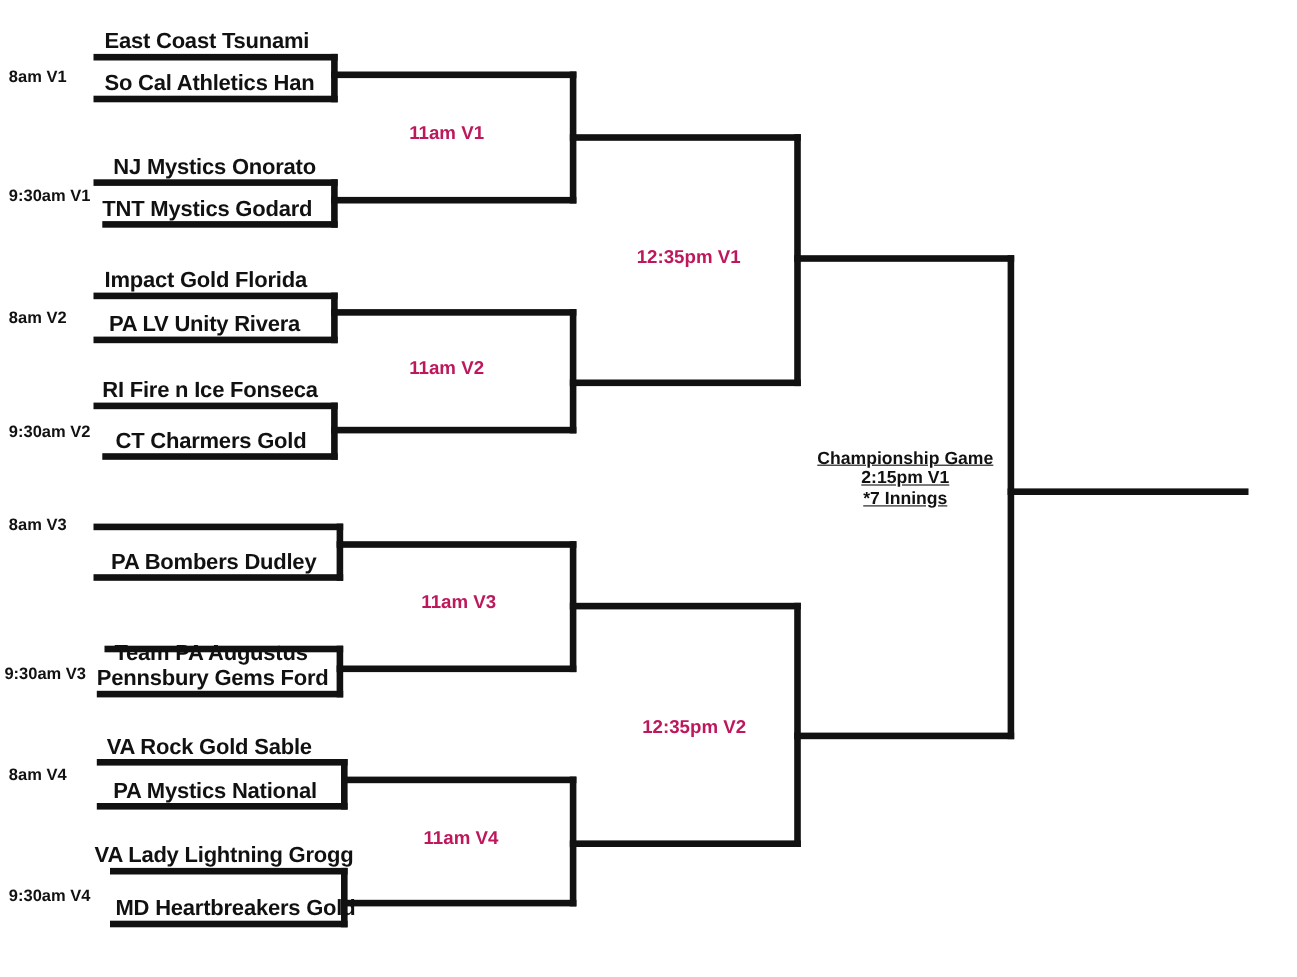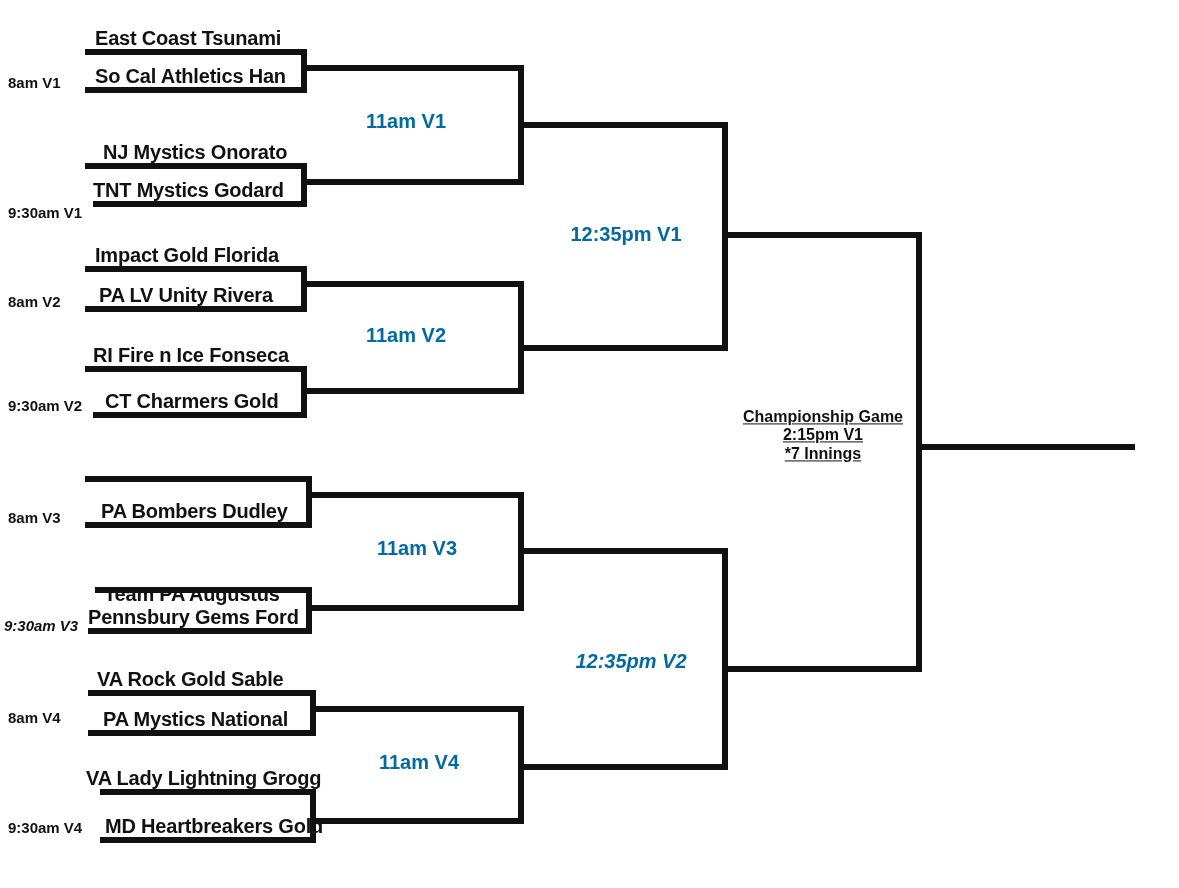--- a/index.html
+++ b/index.html
@@ -24,27 +24,26 @@
     transform:translateY(-100%);
     line-height:1.05;
   }
   .time-label{
     position:absolute;
     font-weight:bold;
     font-size:15px;
     color:#111111;
     white-space:nowrap;
     transform:translateY(-50%);
-    margin-top:12px;
   }
   .round-label{
     position:absolute;
     font-weight:bold;
-    font-size:20px;
-    color:#0369a1;
+    font-size:17px;
+    color:#be185d;
     white-space:nowrap;
     transform:translate(-50%,-50%);
     text-align:center;
   }
   .champ-label{
     position:absolute;
     font-weight:bold;
     font-size:16px;
     color:#111111;
     white-space:nowrap;
@@ -59,21 +58,21 @@
 
 <div id="root">
 
   <div class="time-label" style="left:8px;top:70px;">8am V1</div>
   <div class="team-label" style="left:95px;top:49px;">East Coast Tsunami</div>
   <div class="line hline" style="left:85px;top:49px;width:222px;"></div>
   <div class="team-label" style="left:95px;top:87px;text-align:right;">So Cal Athletics Han</div>
   <div class="line hline" style="left:85px;top:87px;width:222px;"></div>
   <div class="line vline" style="left:301px;top:49px;height:44px;"></div>
 
-  <div class="time-label" style="left:8px;top:200px;">9:30am V1</div>
+  <div class="time-label" style="left:8px;top:178px;">9:30am V1</div>
   <div class="team-label" style="left:103px;top:163px;">NJ Mystics Onorato</div>
   <div class="line hline" style="left:85px;top:163px;width:222px;"></div>
   <div class="team-label" style="left:93px;top:201px;">TNT Mystics Godard</div>
   <div class="line hline" style="left:93px;top:201px;width:214px;"></div>
   <div class="line vline" style="left:301px;top:163px;height:44px;"></div>
 
   <div class="line hline" style="left:301px;top:65px;width:223px;"></div>
   <div class="line hline" style="left:301px;top:179px;width:223px;"></div>
   <div class="line vline" style="left:518px;top:65px;height:120px;"></div>
   <div class="round-label" style="left:406px;top:121px;">11am V1</div>
@@ -95,27 +94,27 @@
   <div class="line hline" style="left:301px;top:281px;width:223px;"></div>
   <div class="line hline" style="left:301px;top:388px;width:223px;"></div>
   <div class="line vline" style="left:518px;top:281px;height:113px;"></div>
   <div class="round-label" style="left:406px;top:335px;">11am V2</div>
 
   <div class="line hline" style="left:518px;top:122px;width:210px;"></div>
   <div class="line hline" style="left:518px;top:345px;width:210px;"></div>
   <div class="line vline" style="left:722px;top:122px;height:229px;"></div>
   <div class="round-label" style="left:626px;top:234px;">12:35pm V1</div>
 
-  <div class="time-label" style="left:8px;top:505px;">8am V3</div>
+  <div class="time-label" style="left:8px;top:477px;">8am V3</div>
   <div class="line hline" style="left:85px;top:476px;width:227px;"></div>
   <div class="team-label" style="left:101px;top:522px;">PA Bombers Dudley</div>
   <div class="line hline" style="left:85px;top:522px;width:227px;"></div>
   <div class="line vline" style="left:306px;top:476px;height:52px;"></div>
 
-  <div class="time-label" style="left:4px;top:613px;font-style:italic;">9:30am V3</div>
+  <div class="time-label" style="left:4px;top:613px;">9:30am V3</div>
   <div class="team-label" style="left:104px;top:587px;margin-top:18px;">Team PA Augustus</div>
   <div class="line hline" style="left:95px;top:587px;width:217px;"></div>
   <div class="team-label" style="left:88px;top:628px;">Pennsbury Gems Ford</div>
   <div class="line hline" style="left:88px;top:628px;width:224px;"></div>
   <div class="line vline" style="left:306px;top:587px;height:47px;"></div>
 
   <div class="line hline" style="left:306px;top:492px;width:218px;"></div>
   <div class="line hline" style="left:306px;top:605px;width:218px;"></div>
   <div class="line vline" style="left:518px;top:492px;height:119px;"></div>
   <div class="round-label" style="left:417px;top:548px;">11am V3</div>
@@ -135,21 +134,21 @@
   <div class="line vline" style="left:310px;top:789px;height:54px;"></div>
 
   <div class="line hline" style="left:310px;top:706px;width:214px;"></div>
   <div class="line hline" style="left:310px;top:818px;width:214px;"></div>
   <div class="line vline" style="left:518px;top:706px;height:118px;"></div>
   <div class="round-label" style="left:419px;top:762px;">11am V4</div>
 
   <div class="line hline" style="left:518px;top:548px;width:210px;"></div>
   <div class="line hline" style="left:518px;top:764px;width:210px;"></div>
   <div class="line vline" style="left:722px;top:548px;height:222px;"></div>
-  <div class="round-label" style="left:631px;top:661px;font-style:italic;">12:35pm V2</div>
+  <div class="round-label" style="left:631px;top:661px;">12:35pm V2</div>
 
   <div class="line hline" style="left:722px;top:232px;width:200px;"></div>
   <div class="line hline" style="left:722px;top:666px;width:200px;"></div>
   <div class="line vline" style="left:916px;top:232px;height:440px;"></div>
   <div class="line hline" style="left:916px;top:444px;width:219px;"></div>
 
   <div class="champ-label" style="left:823px;top:436px;">
     <div>Championship Game</div>
     <div>2:15pm V1</div>
     <div>*7 Innings</div>

